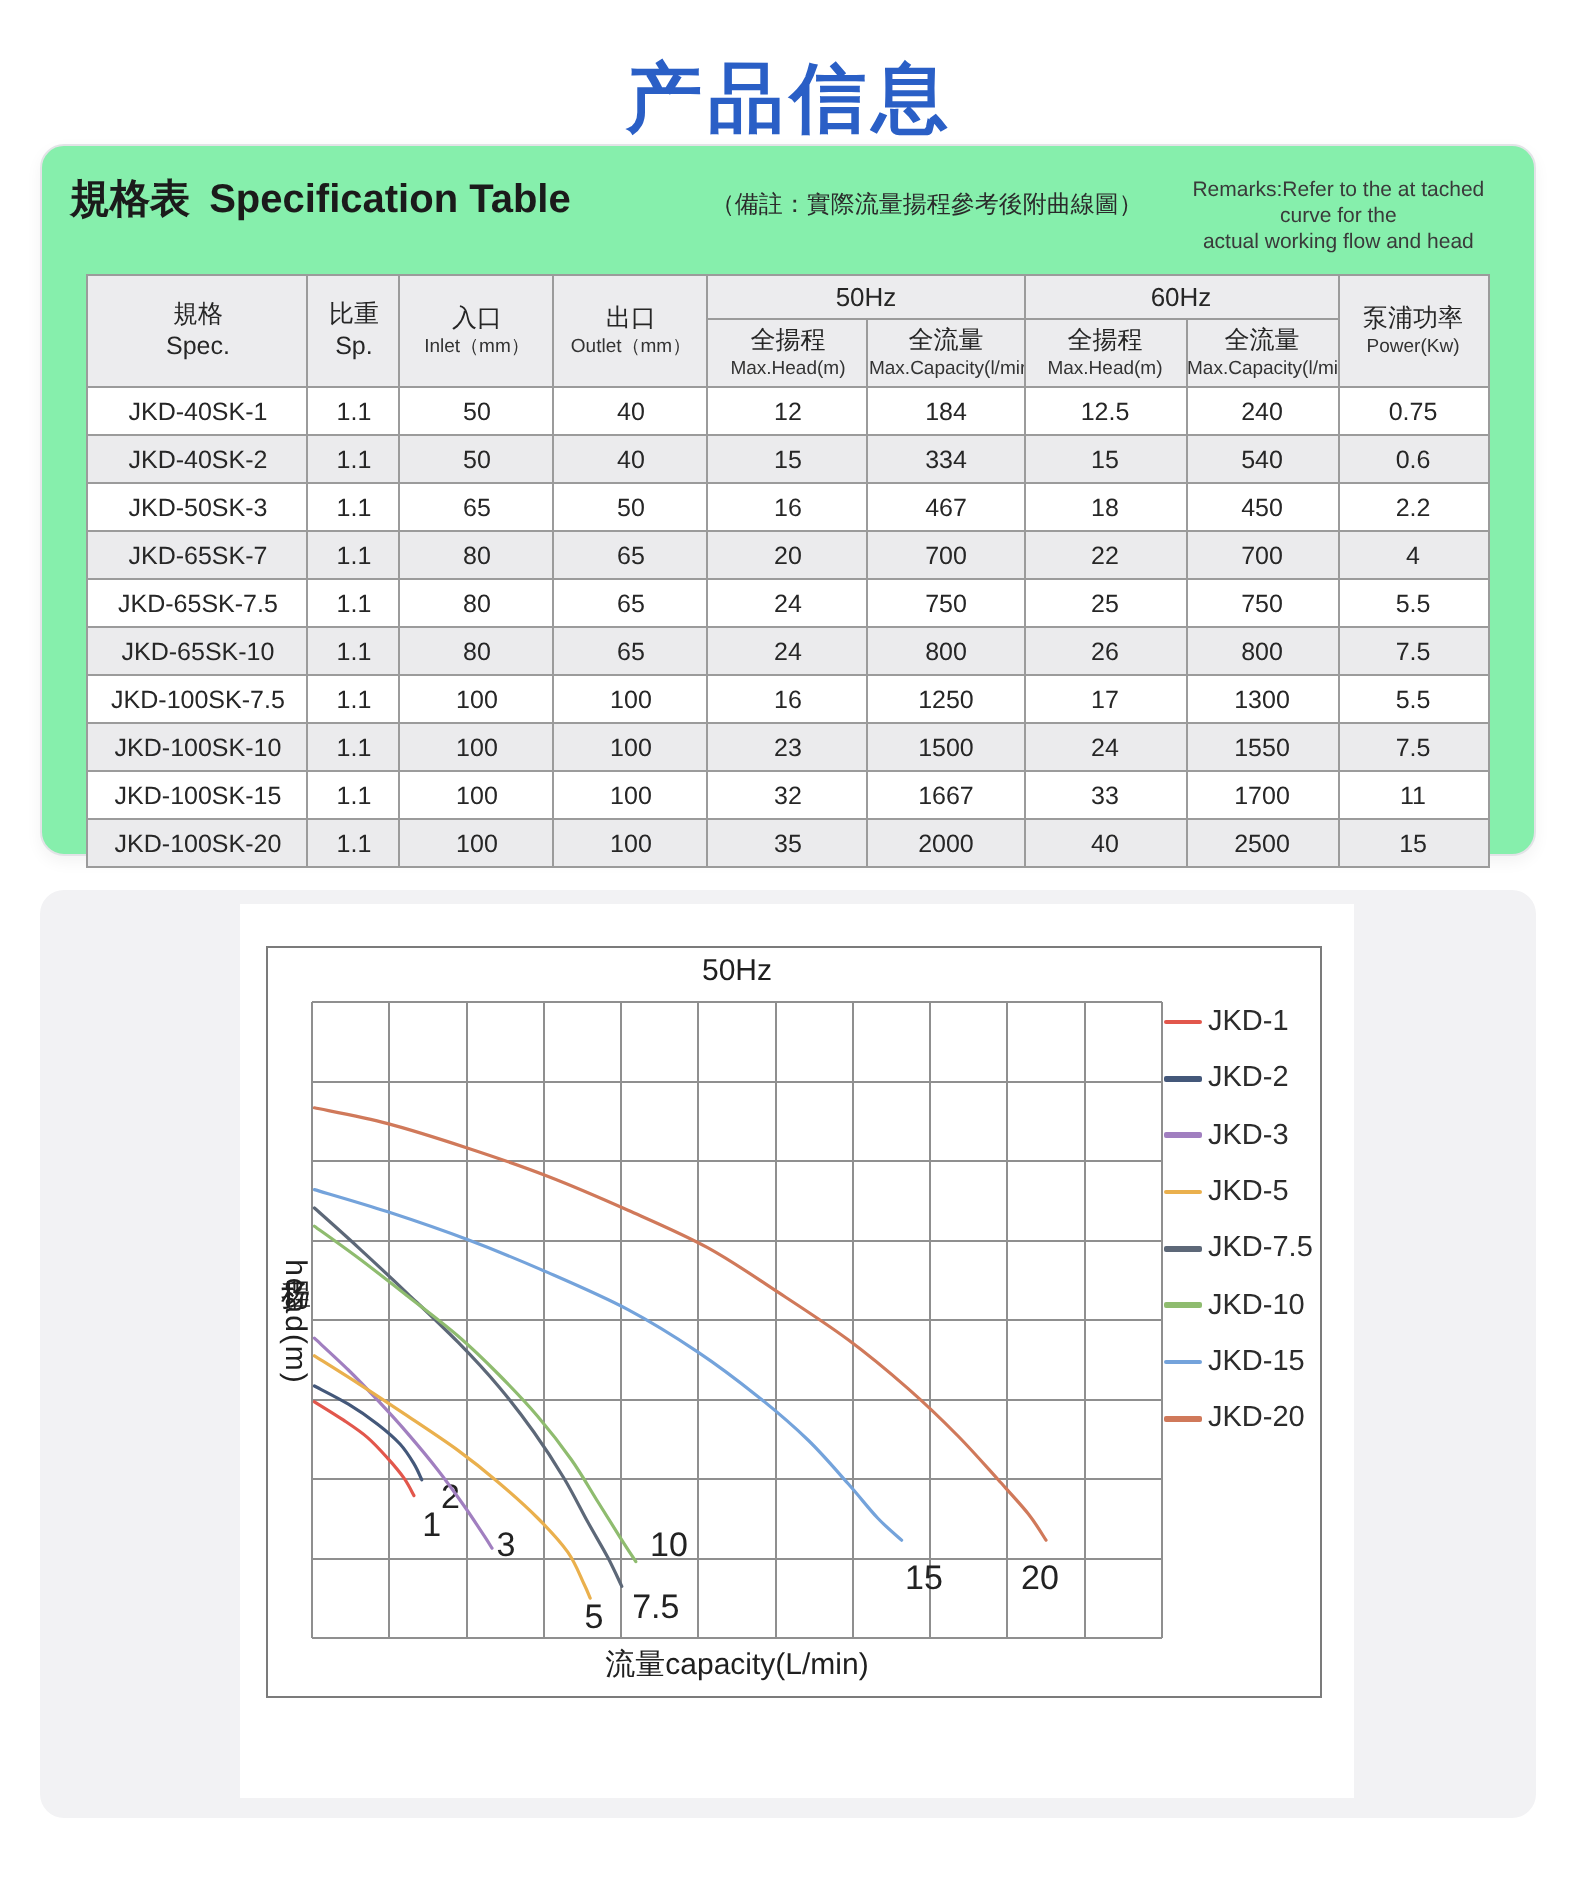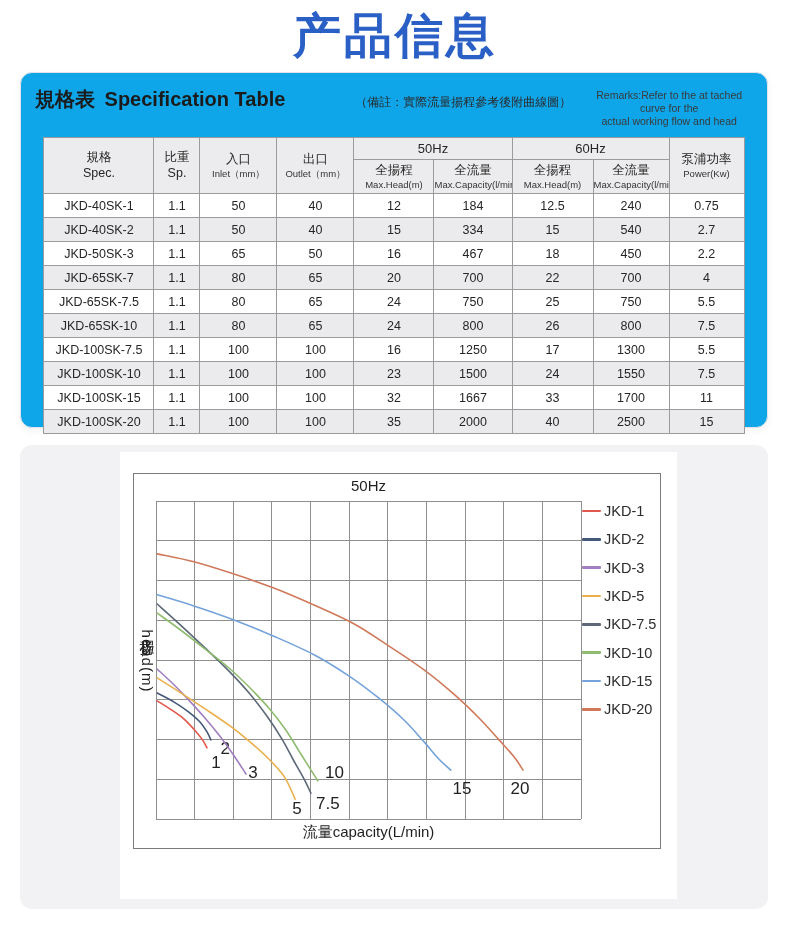--- a/index.html
+++ b/index.html
@@ -1,20 +1,20 @@
 <!DOCTYPE html>
 <html><head>
 <meta charset="utf-8">
 <style>
   html,body{margin:0;padding:0;background:#ffffff;}
   body{width:790px;height:950px;font-family:"Liberation Sans",sans-serif;position:relative;overflow:hidden;}
-  .page-title{margin:0;padding-top:4px;text-align:center;font-size:48px;font-weight:bold;color:#2a5fc6;letter-spacing:3px;}
+  .page-title{margin:0;padding-top:24px;text-align:center;font-size:38px;font-weight:bold;color:#2a5fc6;letter-spacing:3px;}
 
   
-  .card-spec{position:absolute;left:20px;top:72px;width:748px;height:356px;background:#0ea5e9;
+  .card-spec{position:absolute;left:20px;top:72px;width:748px;height:356px;background:#86efac;
     border:1px solid #e3e3e7;border-radius:12px;box-shadow:0 3px 8px rgba(0,0,0,.05);box-sizing:border-box;}
   .spec-head{display:flex;align-items:flex-start;padding:13px 14px 0 14px;}
   .spec-title{font-size:20px;font-weight:bold;color:#1b1b1b;white-space:nowrap;}
   .spec-title .en{margin-left:4px;}
   .remark-cn{font-size:12px;color:#2b2b2b;margin-left:70px;margin-top:8px;white-space:nowrap;}
   .remark-en{font-size:10.5px;color:#3a3a3a;margin-left:14px;margin-top:3px;line-height:1.25;width:212px;text-align:center;}
 
   table.spec-table{margin:9px auto 0;border-collapse:collapse;table-layout:fixed;width:602px;}
   .spec-table th,.spec-table td{border:1px solid #9b9b9b;text-align:center;color:#262626;padding:0;overflow:hidden;}
   .spec-table thead th{background:#ececee;font-weight:normal;}
@@ -128,21 +128,21 @@
         </tr>
         <tr>
           <td>JKD-40SK-2</td>
           <td>1.1</td>
           <td>50</td>
           <td>40</td>
           <td>15</td>
           <td>334</td>
           <td>15</td>
           <td>540</td>
-          <td>2.7</td>
+          <td>0.6</td>
         </tr>
         <tr>
           <td>JKD-50SK-3</td>
           <td>1.1</td>
           <td>65</td>
           <td>50</td>
           <td>16</td>
           <td>467</td>
           <td>18</td>
           <td>450</td>

